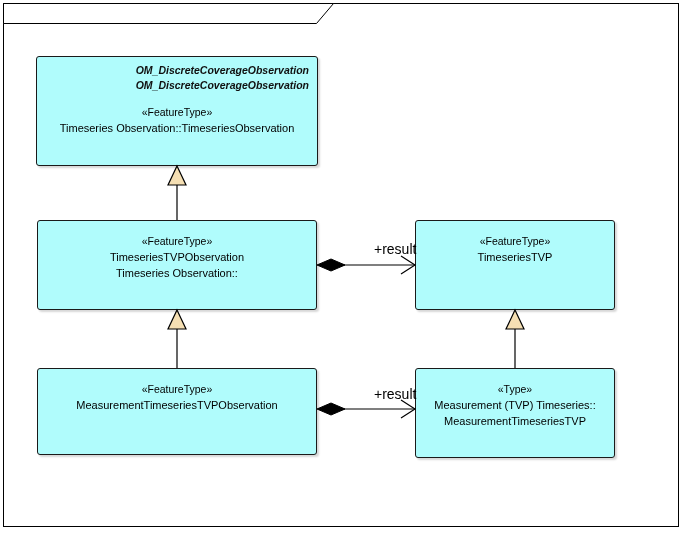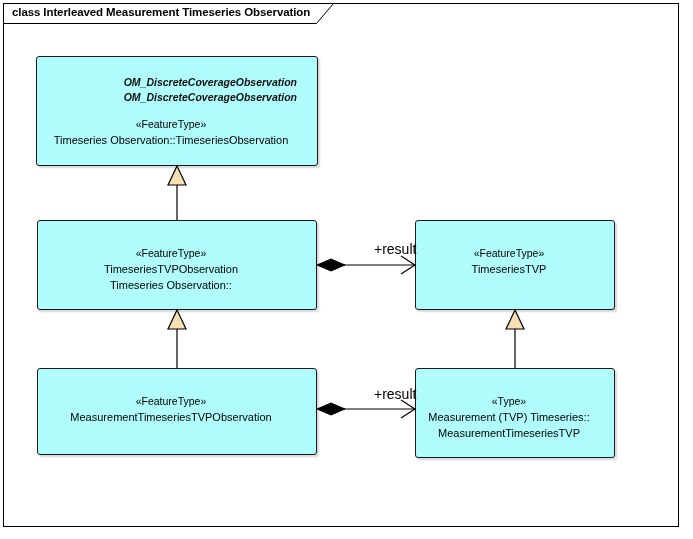--- a/index.html
+++ b/index.html
@@ -63,24 +63,23 @@
     position: absolute;
     box-sizing: border-box;
     background: #b0fcfc;
     border: 1px solid #1a1a1a;
     border-radius: 3px;
     box-shadow: 2px 2px 2px rgba(0,0,0,0.16);
   }
   .cls-body {
     position: absolute;
     left: 0;
-    right: 12px;
+    right: 0;
     text-align: center;
     color: #000000;
-    margin-top: 12px;
   }
   .iface-line {
     text-align: right;
     font-style: italic;
     font-weight: bold;
     font-size: 10.5px;
     color: #101010;
     padding-right: 8px;
     line-height: 15px;
     white-space: nowrap;
@@ -126,21 +125,20 @@
 <body>
 
 <div id="canvas">
 
   <div class="frame"></div>
 
   <div class="title-tab">
     <svg width="334" height="21" viewBox="0 0 334 21" xmlns="http://www.w3.org/2000/svg">
       <polygon points="0.5,0.5 330.5,0.5 313.5,20.5 0.5,20.5" fill="#ffffff" stroke="#000000" stroke-width="1"></polygon>
     </svg>
-    <div class="title-tab-label">class Interleaved Measurement Timeseries Observation</div>
   </div>
 
   <div class="uml-class" style="left:36px; top:56px; width:282px; height:110px;">
     <div class="cls-body" style="top:6px;">
       <div class="iface-line">OM_DiscreteCoverageObservation</div>
       <div class="iface-line">OM_DiscreteCoverageObservation</div>
     </div>
     <div class="cls-body" style="top:48px;">
       <div class="stereotype">«FeatureType»</div>
       <div class="cls-name">Timeseries Observation::TimeseriesObservation</div>

